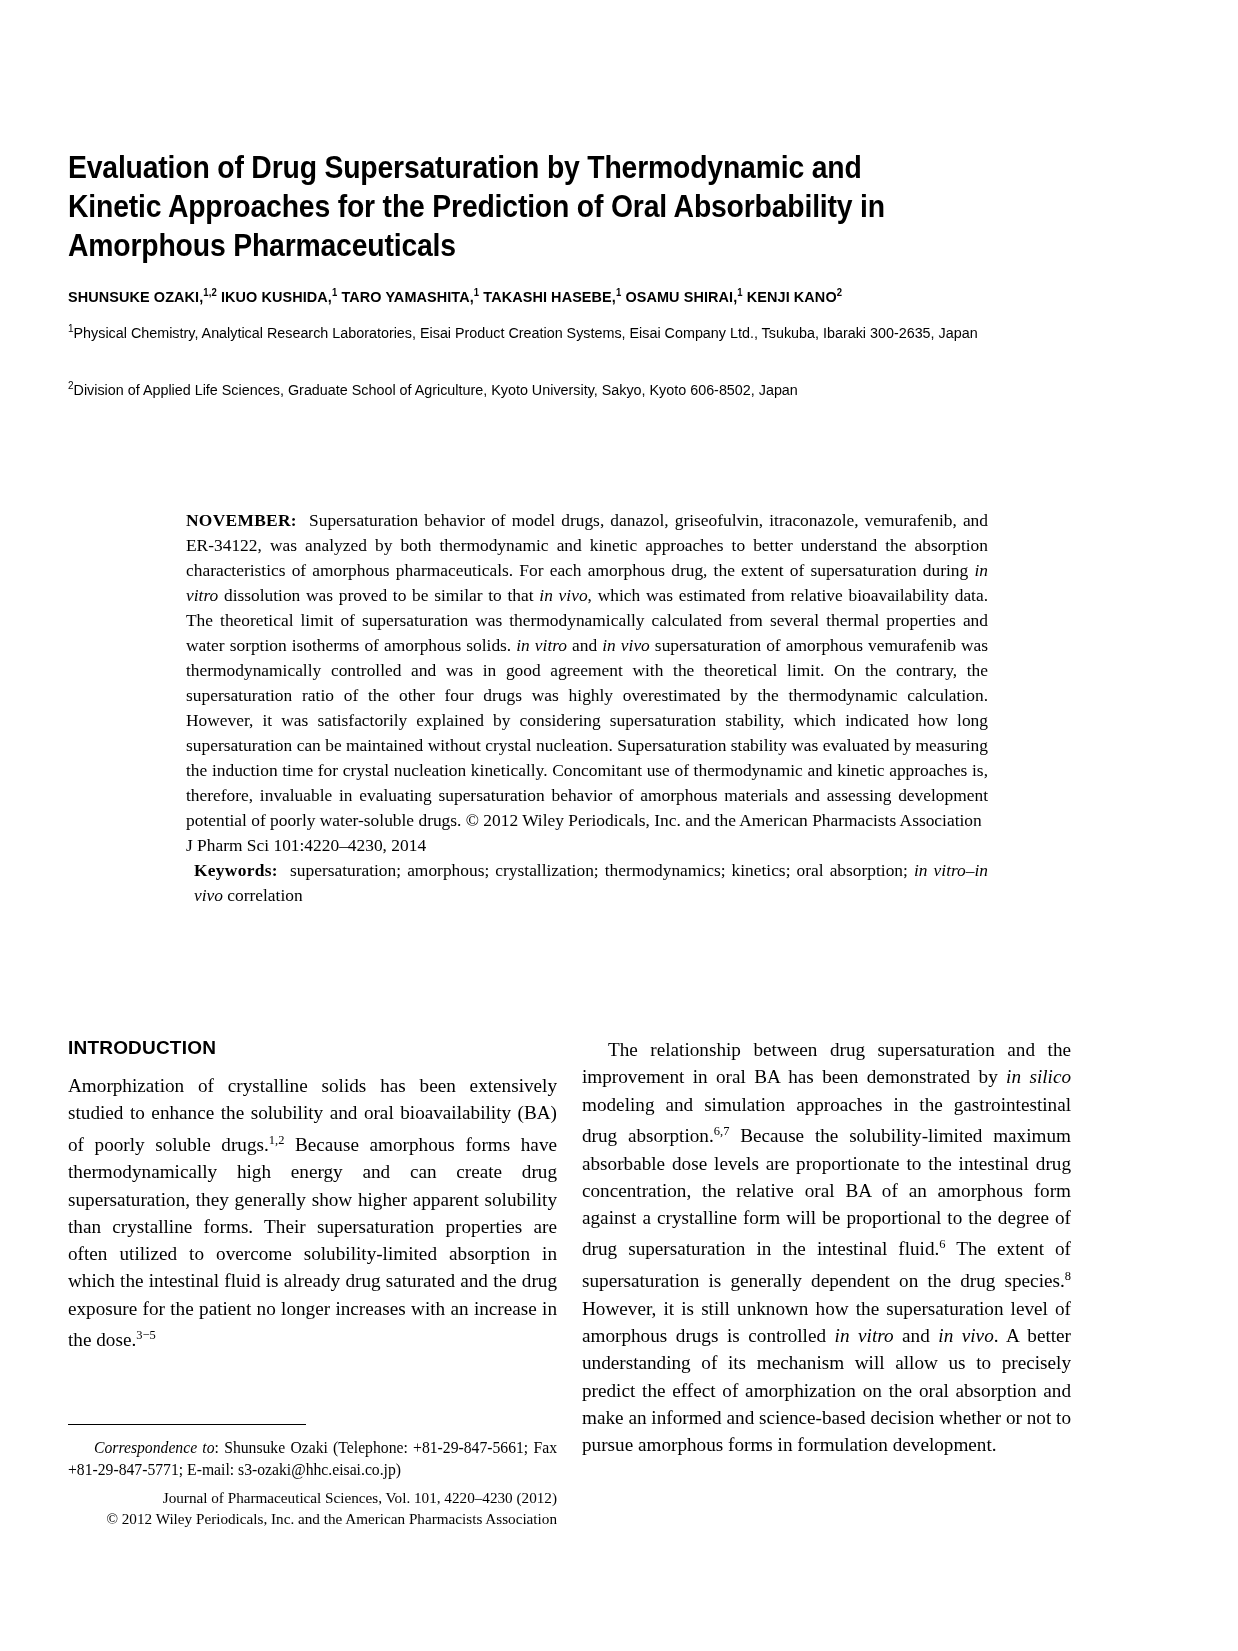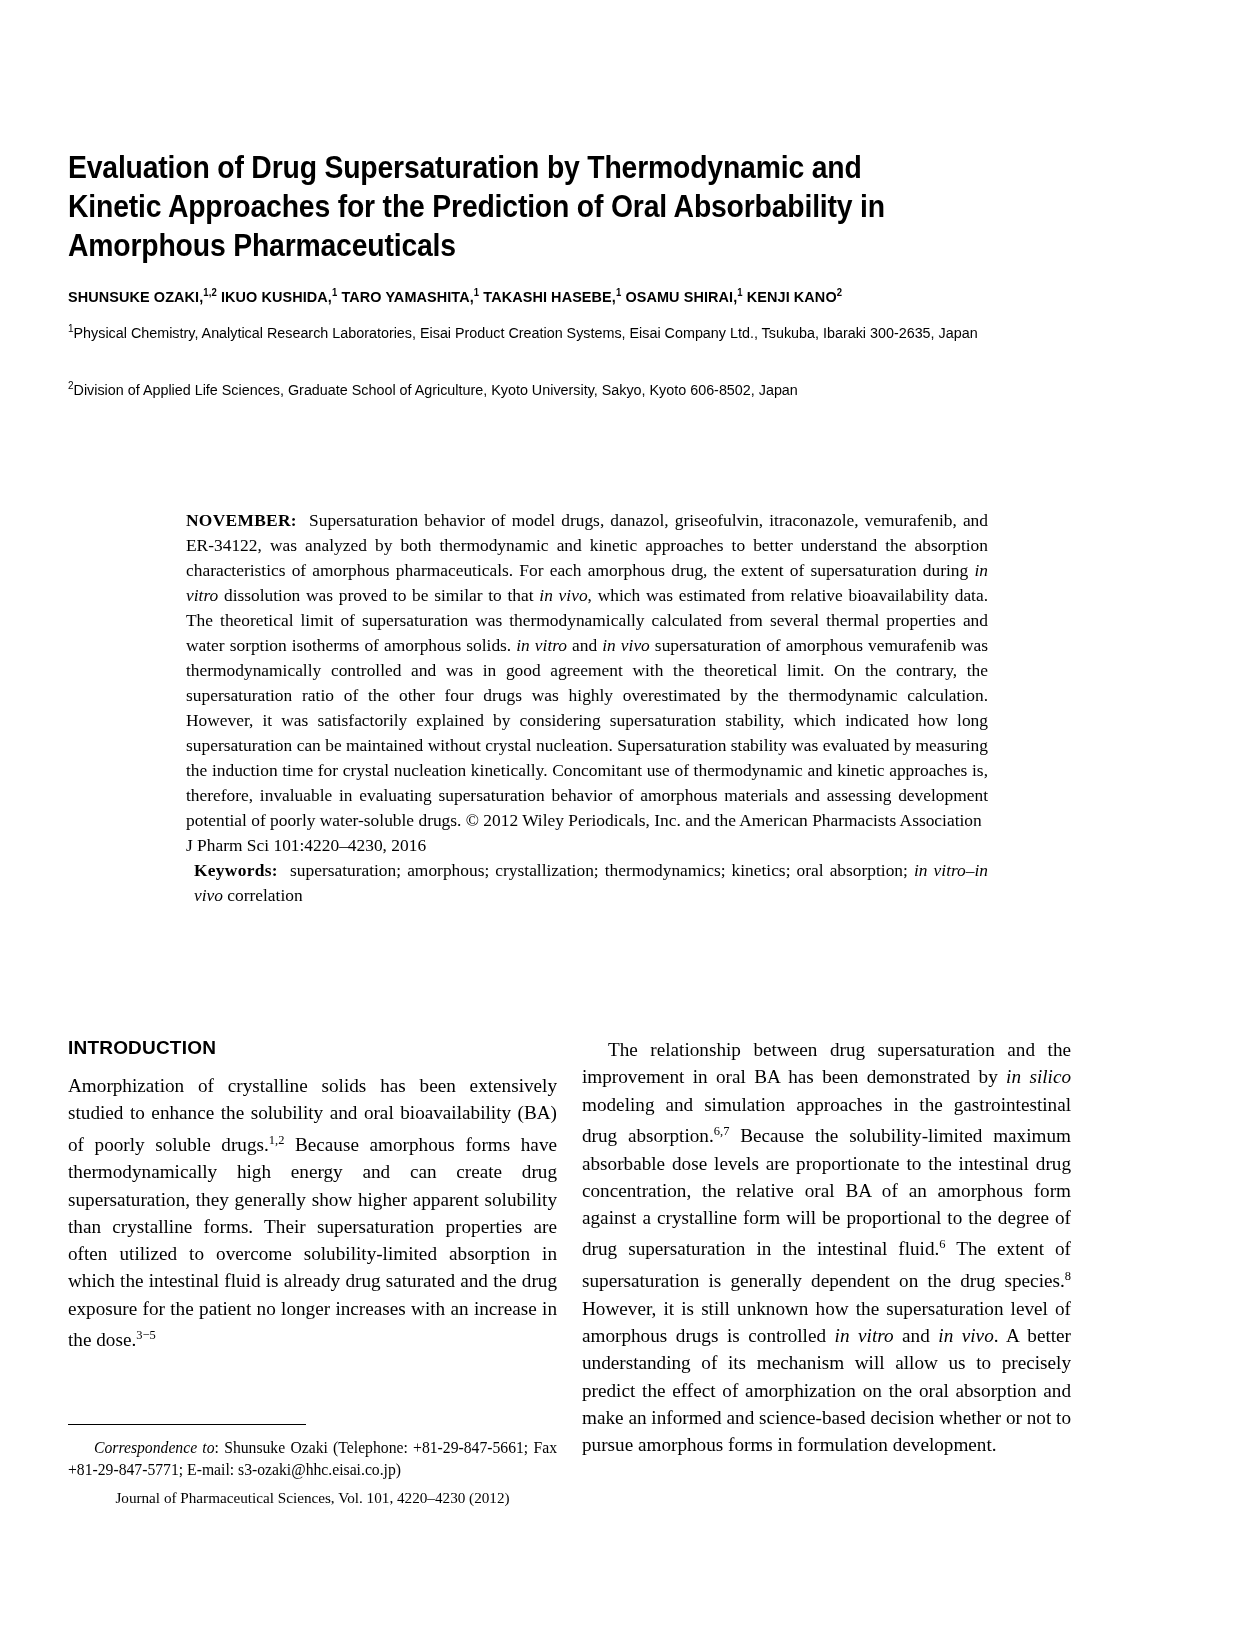--- a/index.html
+++ b/index.html
@@ -138,21 +138,21 @@
     text-align: justify;
   }
   .footnote .rule {
     width: 238px;
     height: 0;
     border-top: 1px solid #000;
     margin: 0 0 12px 0;
   }
   .corr-p { margin: 0; text-indent: 26px; text-align: justify; }
   .corr-p i { font-style: italic; }
-  .fn-line { margin: 0; text-align: center; font-size: 15.2px; line-height: 21px; }
+  .fn-line { margin: 0; text-align: right; font-size: 15.2px; line-height: 21px; }
   #fn-journal { margin-top: 7px; }
 
   
   .footer {
     position: absolute;
     left: 68px;
     top: 1549px;
     width: 1000px;
     white-space: nowrap;
   }
@@ -181,33 +181,34 @@
 
   <div class="authors">SHUNSUKE OZAKI,<sup>1,2</sup> IKUO KUSHIDA,<sup>1</sup> TARO YAMASHITA,<sup>1</sup> TAKASHI HASEBE,<sup>1</sup> OSAMU SHIRAI,<sup>1</sup> KENJI KANO<sup>2</sup></div>
 
   <div class="affil" id="affil1"><sup>1</sup>Physical Chemistry, Analytical Research Laboratories, Eisai Product Creation Systems, Eisai Company Ltd., Tsukuba, Ibaraki 300-2635, Japan</div>
   <div class="affil" id="affil2"><sup>2</sup>Division of Applied Life Sciences, Graduate School of Agriculture, Kyoto University, Sakyo, Kyoto 606-8502, Japan</div>
 
 
   <div class="abstract">
     <span class="lbl">NOVEMBER:</span>&nbsp;
     <span>Supersaturation behavior of model drugs, danazol, griseofulvin, itraconazole, vemurafenib, and ER-34122, was analyzed by both thermodynamic and kinetic approaches to better understand the absorption characteristics of amorphous pharmaceuticals. For each amorphous drug, the extent of supersaturation during <i>in vitro</i> dissolution was proved to be similar to that <i>in vivo</i>, which was estimated from relative bioavailability data. The theoretical limit of supersaturation was thermodynamically calculated from several thermal properties and water sorption isotherms of amorphous solids. <i>in vitro</i> and <i>in vivo</i> supersaturation of amorphous vemurafenib was thermodynamically controlled and was in good agreement with the theoretical limit. On the contrary, the supersaturation ratio of the other four drugs was highly overestimated by the thermodynamic calculation. However, it was satisfactorily explained by considering supersaturation stability, which indicated how long supersaturation can be maintained without crystal nucleation. Supersaturation stability was evaluated by measuring the induction time for crystal nucleation kinetically. Concomitant use of thermodynamic and kinetic approaches is, therefore, invaluable in evaluating supersaturation behavior of amorphous materials and assessing development potential of poorly water-soluble drugs. © 2012 Wiley Periodicals, Inc. and the American Pharmacists Association</span>
-    <span class="jps-line">J Pharm Sci 101:4220–4230, 2016</span>
+    <span class="jps-line">J Pharm Sci 101:4220–4230, 2014</span>
     <span class="kw-block"><span class="lbl">Keywords:</span>&nbsp;&nbsp;<span>supersaturation; amorphous; crystallization; thermodynamics; kinetics; oral absorption; <i>in vitro–in vivo</i> correlation</span></span>
   </div>
 
   <div class="col" id="col-left">
     <div class="section-head">INTRODUCTION</div>
     <p class="body-p">Amorphization of crystalline solids has been extensively studied to enhance the solubility and oral bioavailability (BA) of poorly soluble drugs.<sup>1,2</sup> Because amorphous forms have thermodynamically high energy and can create drug supersaturation, they generally show higher apparent solubility than crystalline forms. Their supersaturation properties are often utilized to overcome solubility-limited absorption in which the intestinal fluid is already drug saturated and the drug exposure for the patient no longer increases with an increase in the dose.<sup>3−5</sup></p>
   </div>
 
   <div class="col" id="col-right">
     <p class="body-p indent">The relationship between drug supersaturation and the improvement in oral BA has been demonstrated by <i>in silico</i> modeling and simulation approaches in the gastrointestinal drug absorption.<sup>6,7</sup> Because the solubility-limited maximum absorbable dose levels are proportionate to the intestinal drug concentration, the relative oral BA of an amorphous form against a crystalline form will be proportional to the degree of drug supersaturation in the intestinal fluid.<sup>6</sup> The extent of supersaturation is generally dependent on the drug species.<sup>8</sup> However, it is still unknown how the supersaturation level of amorphous drugs is controlled <i>in vitro</i> and <i>in vivo</i>. A better understanding of its mechanism will allow us to precisely predict the effect of amorphization on the oral absorption and make an informed and science-based decision whether or not to pursue amorphous forms in formulation development.</p>
   </div>
 
   <div class="footnote">
     <div class="rule"></div>
     <p class="corr-p"><i>Correspondence to</i>: Shunsuke Ozaki (Telephone: +81-29-847-5661; Fax +81-29-847-5771; E-mail: s3-ozaki@hhc.eisai.co.jp)</p>
     <p class="fn-line" id="fn-journal">Journal of Pharmaceutical Sciences, Vol. 101, 4220–4230 (2012)</p>
+    <p class="fn-line">© 2012 Wiley Periodicals, Inc. and the American Pharmacists Association</p>
   </div>
 
 
 </div>
 
 </body></html>

